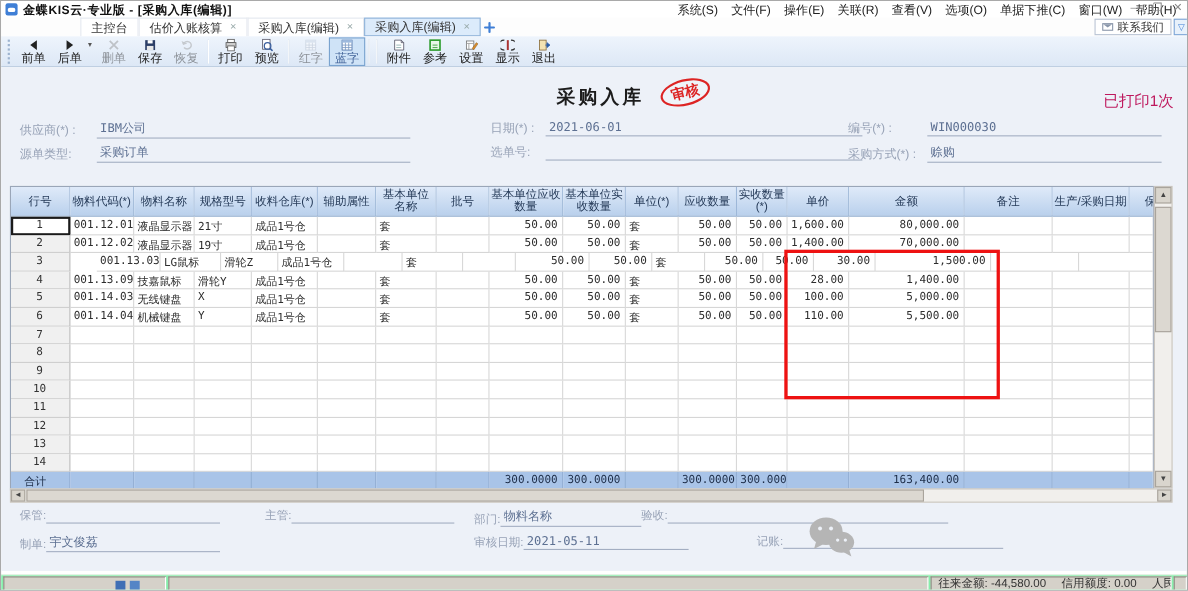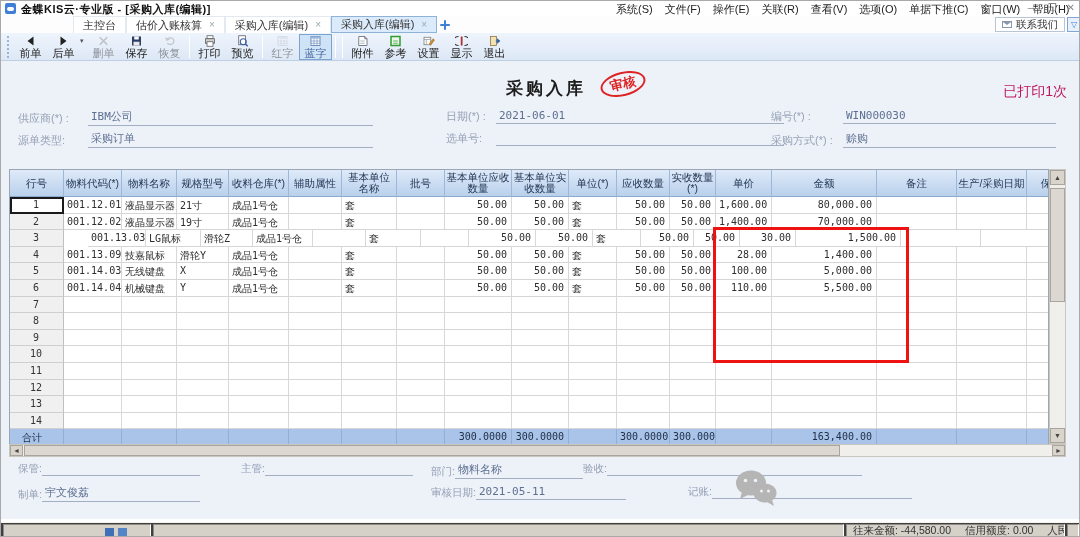--- a/index.html
+++ b/index.html
@@ -85,21 +85,21 @@
   
   .ffield{position:absolute;display:flex;align-items:flex-end;font-size:10.5px;}
   .ffield .lab{color:#97a2b6;white-space:nowrap;}
   .ffield .line{border-bottom:1px solid #a3aec2;color:#5d7092;padding:0 2px 1px 3px;font-size:11px;
     font-family:"DejaVu Sans Mono","Liberation Sans",sans-serif;white-space:nowrap;}
 
   .watermark{position:absolute;left:733px;top:408px;display:flex;align-items:center;gap:8px;color:#bcbcbc;z-index:6;}
   .watermark .wtext{font-size:31px;font-weight:bold;letter-spacing:2px;opacity:.9;}
 
   
-  .statusbar{position:absolute;left:0;top:521px;width:1080px;height:16px;background:#404040;border-top:1px solid #f5f3ef;}
+  .statusbar{position:absolute;left:0;top:521px;width:1080px;height:16px;background:#86efac;border-top:1px solid #f5f3ef;}
   .spanel{position:absolute;top:1px;height:13px;background:#d5d1c9;border:1px solid;border-color:#8f8b83 #ffffff #ffffff #8f8b83;}
   .statustext{display:flex;gap:14px;align-items:center;height:100%;padding:0 6px;font-size:10.5px;color:#333;white-space:nowrap;overflow:hidden;}
   .bluesq{position:absolute;width:9px;height:9px;top:3px;background:#3f6fb5;}
 </style>
 </head>
 <body>
 
 <div class="window">
 
   <div class="titlebar">

